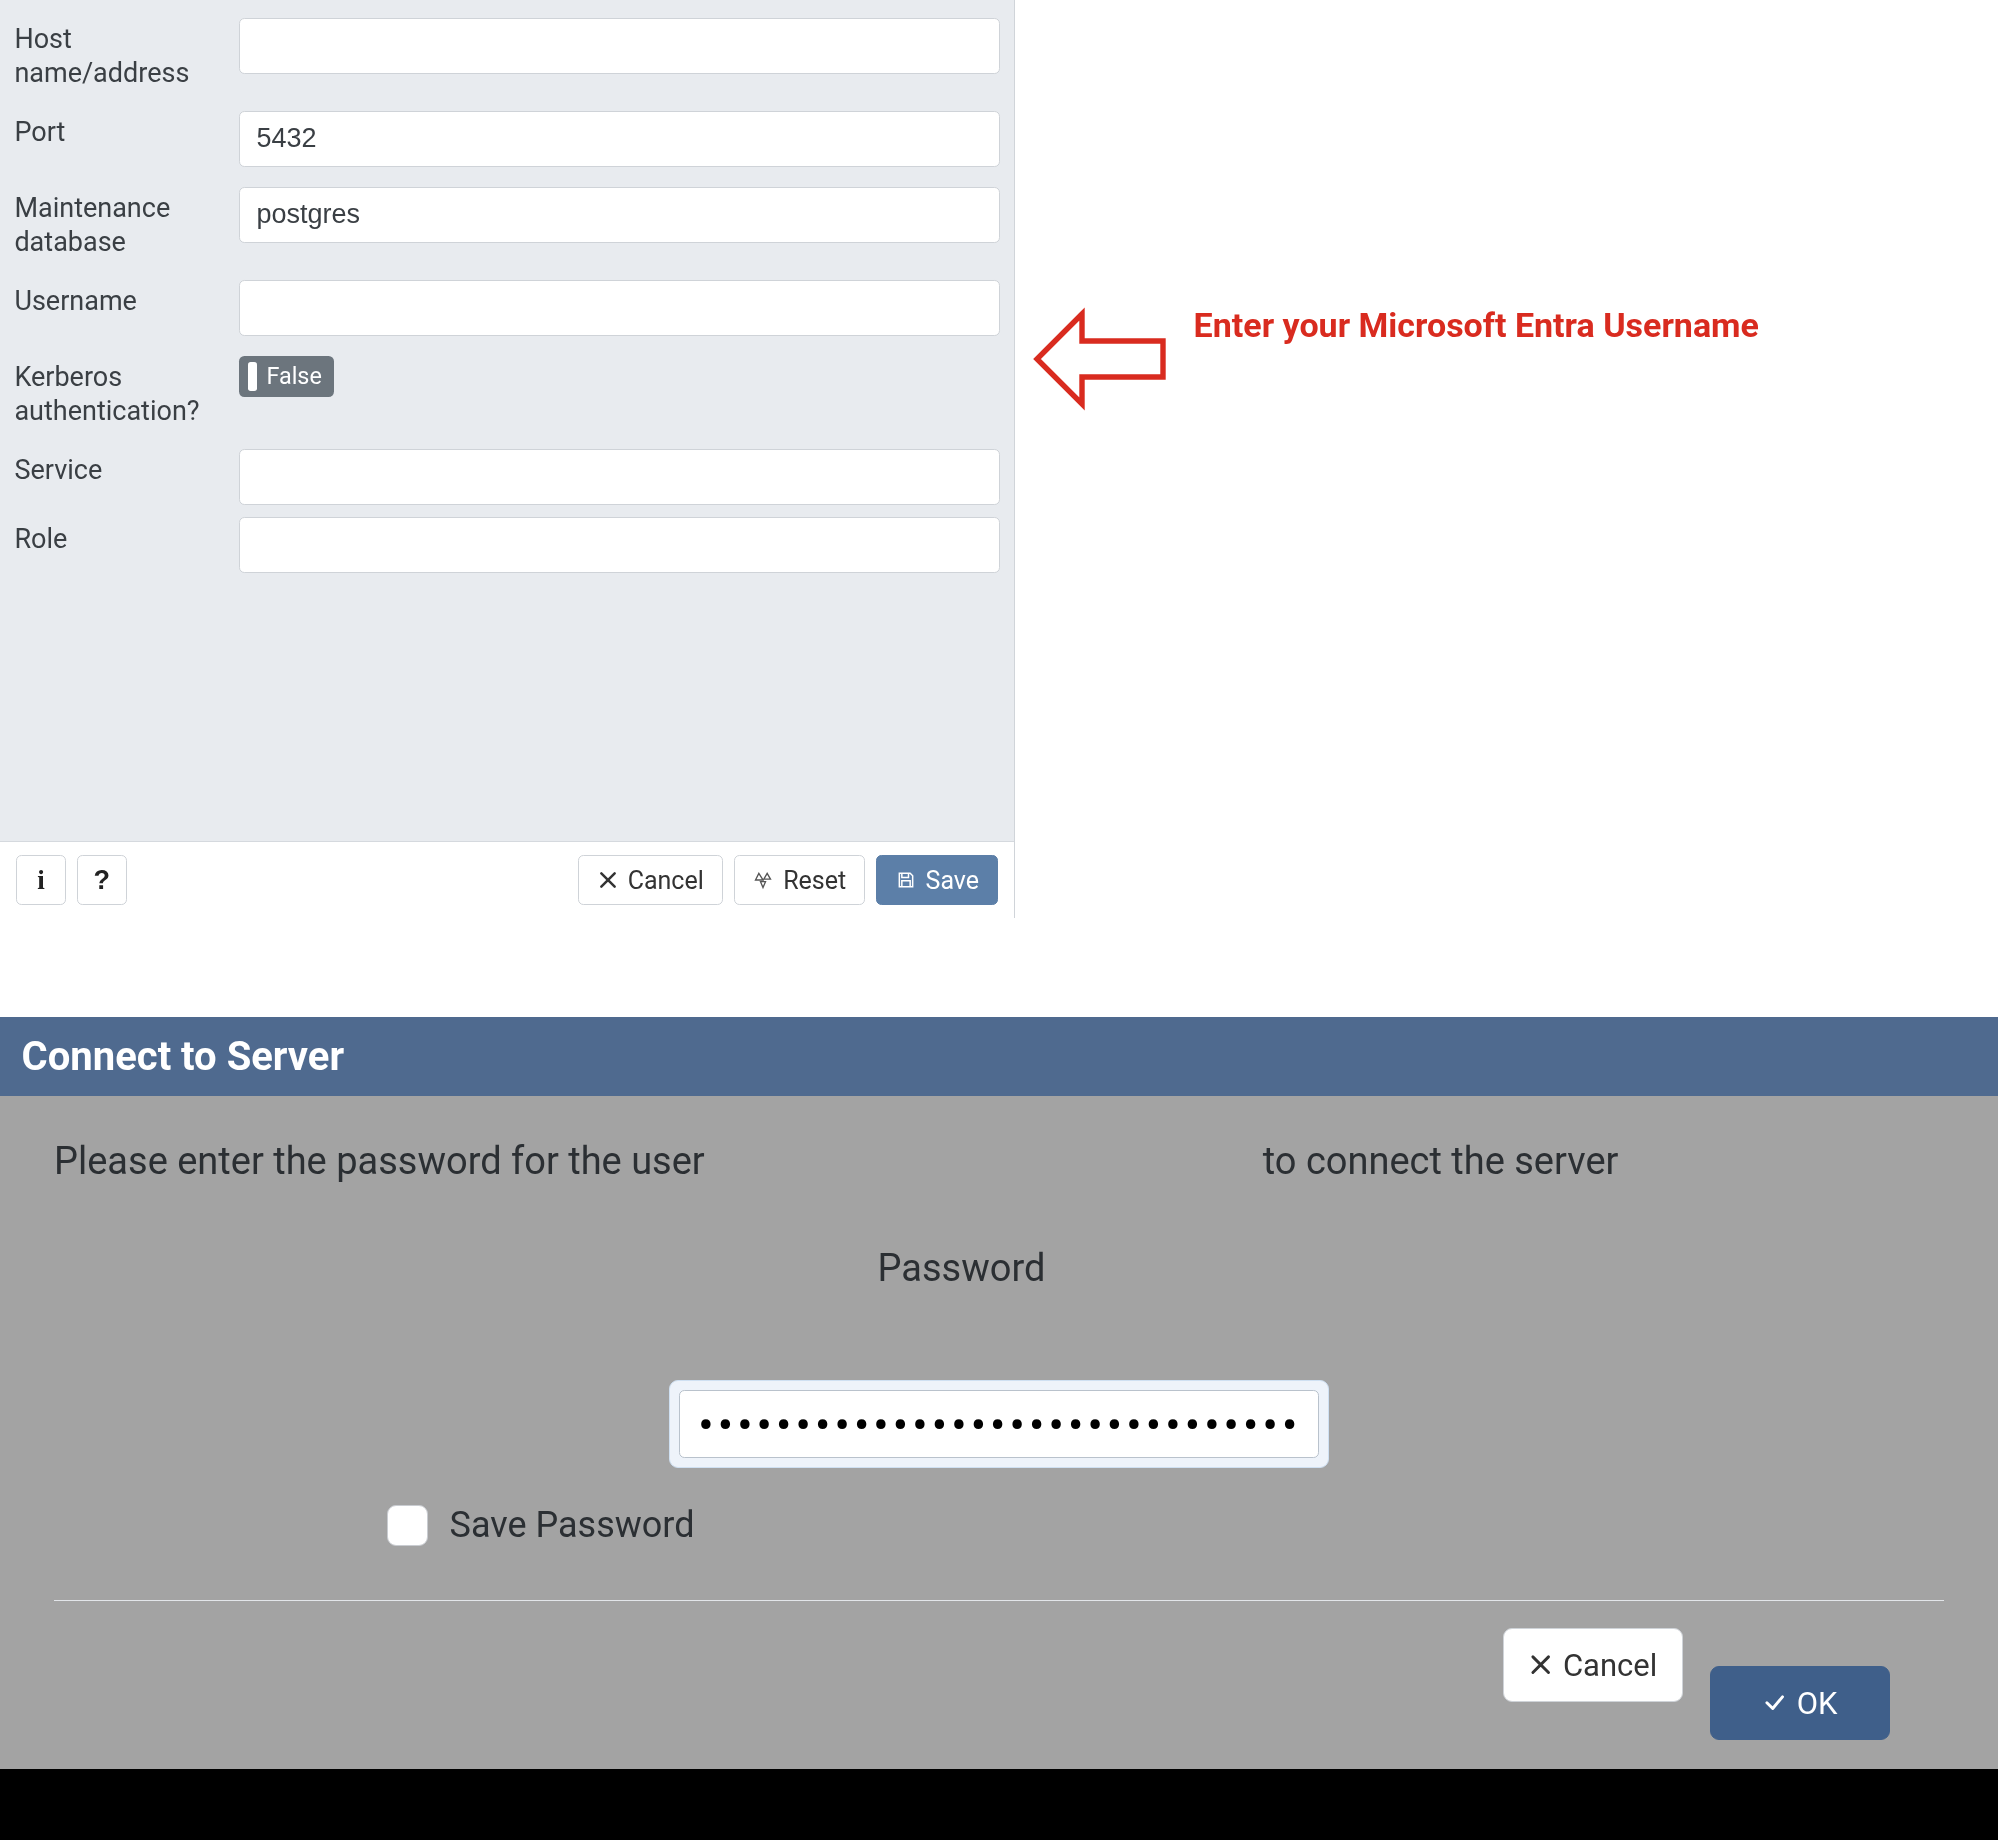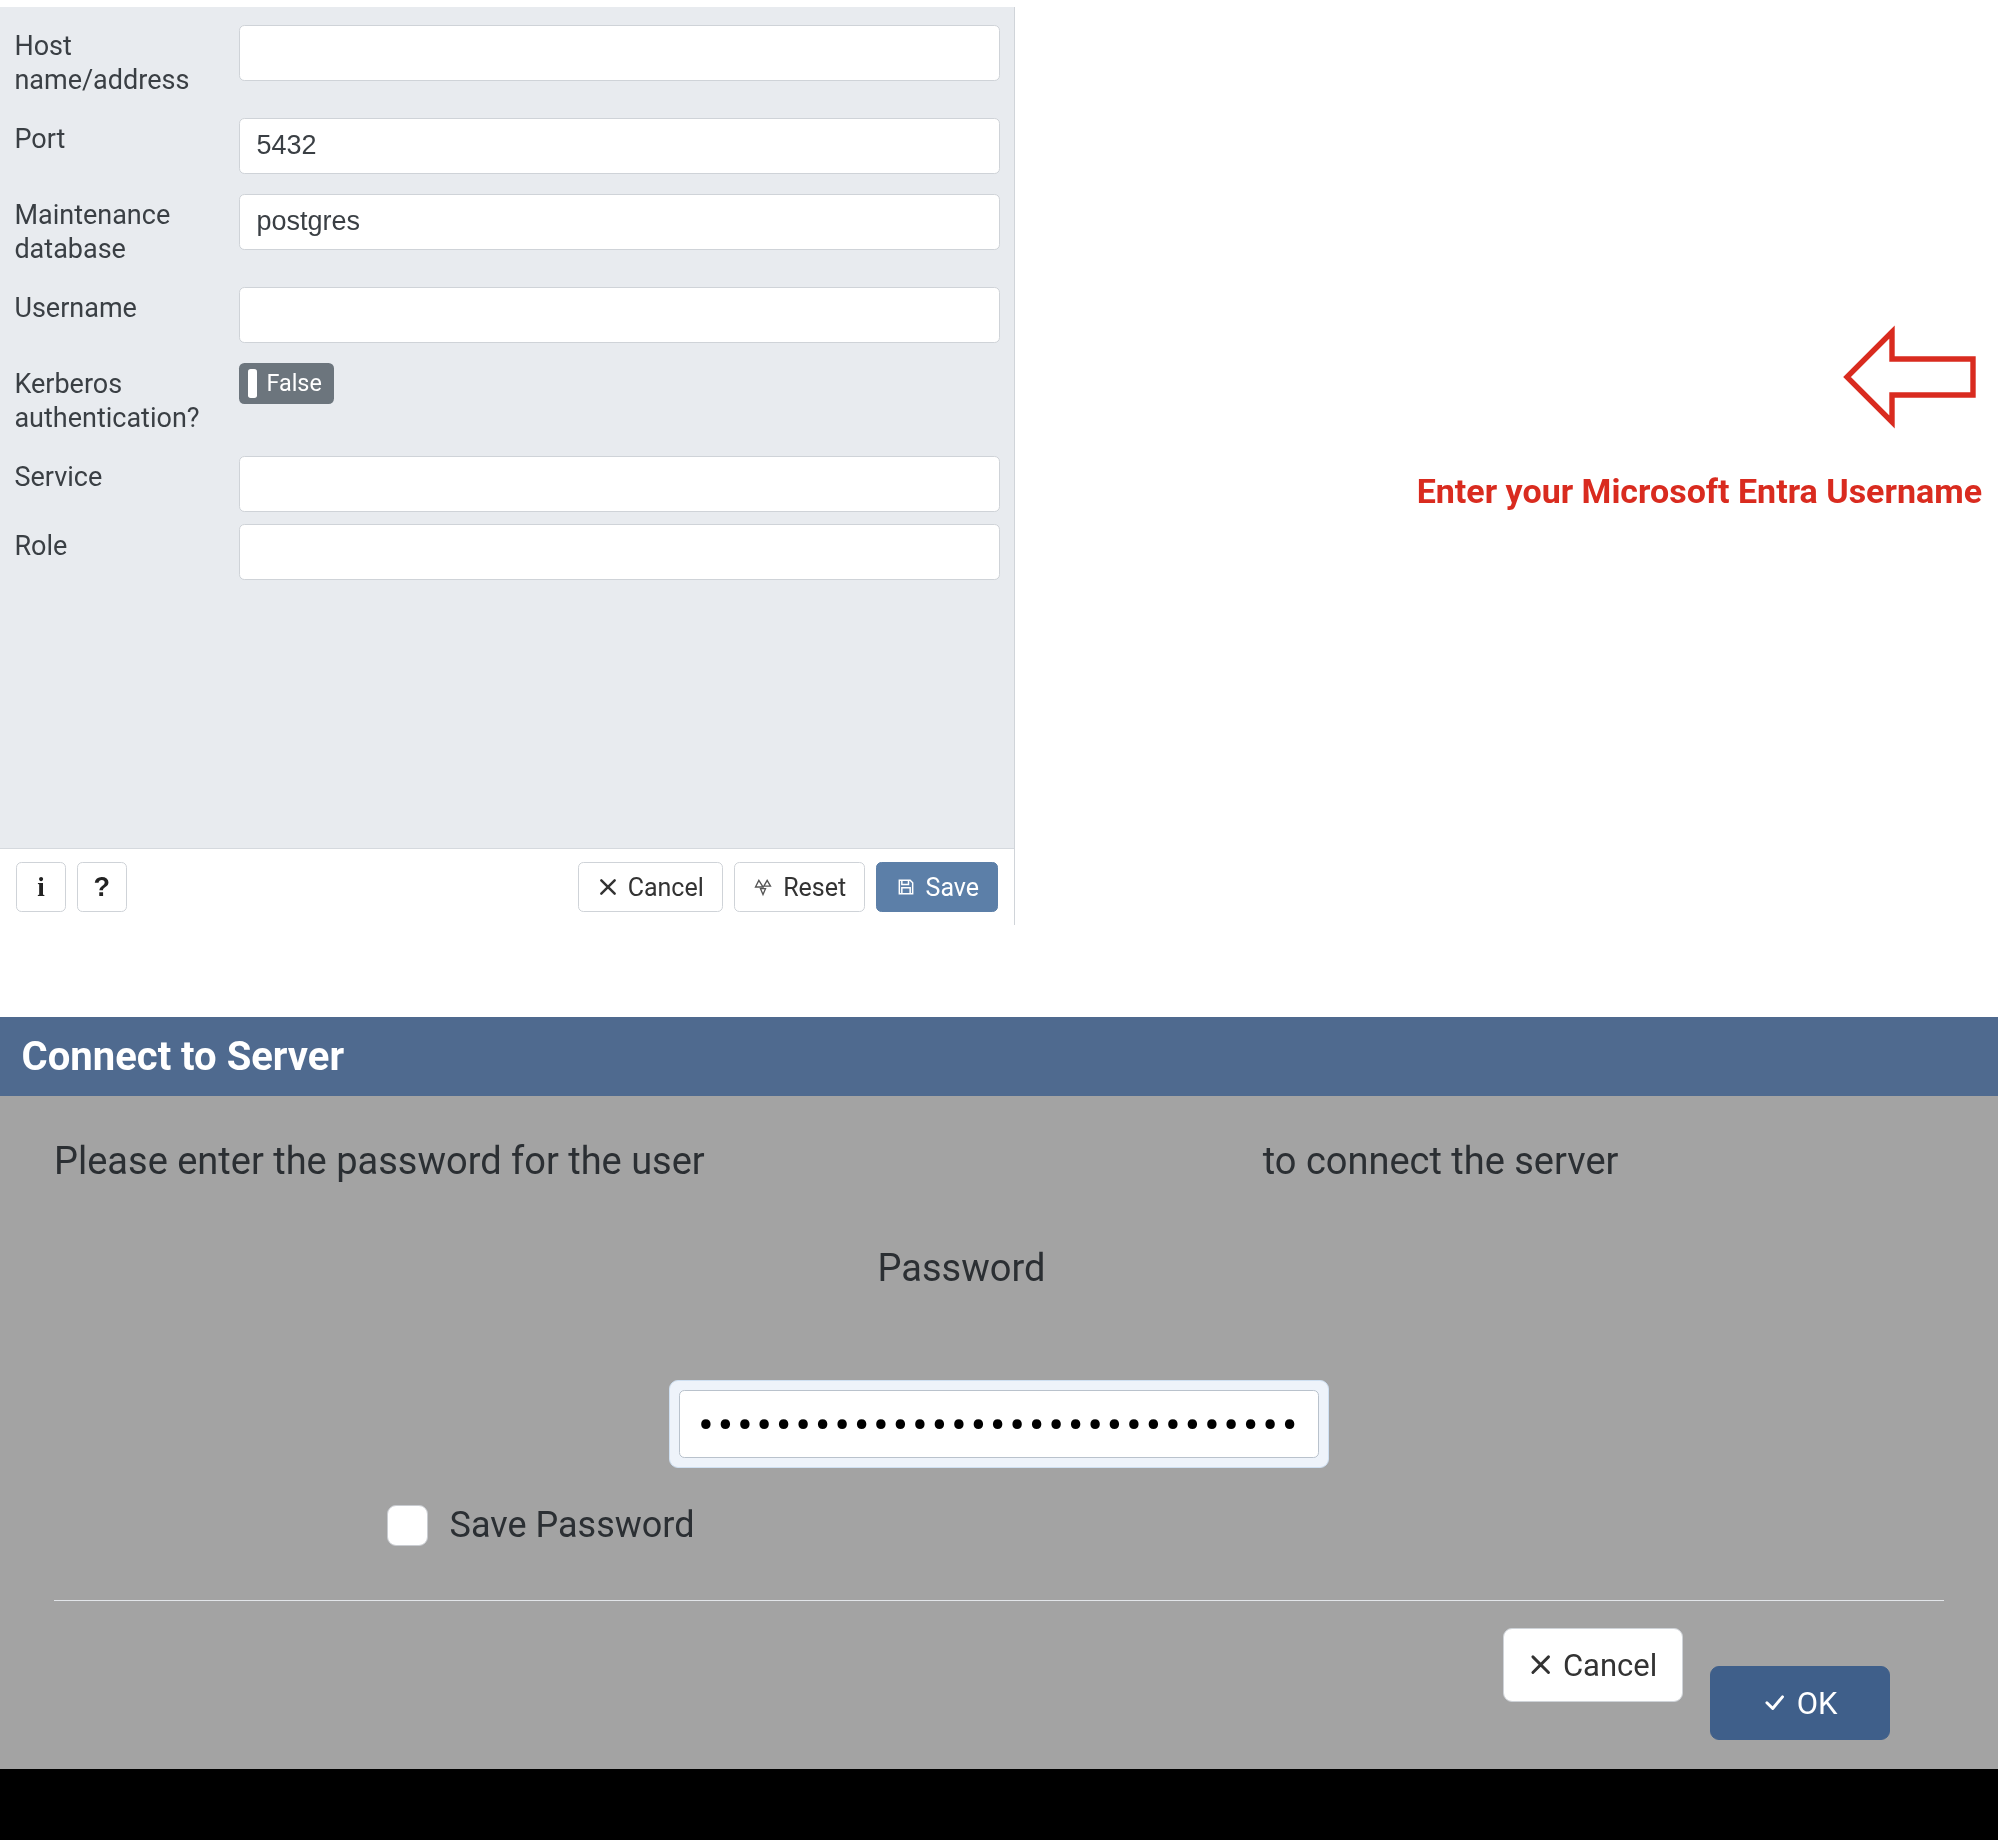--- a/index.html
+++ b/index.html
@@ -1,20 +1,20 @@
 <!DOCTYPE html>
 <html style="font-size:14.4px"><head>
 <meta charset="utf-8">
 <style>
   * { box-sizing: border-box; margin: 0; padding: 0; }
   html, body { width: 1998px; height: 1841px; font-family: -apple-system, BlinkMacSystemFont, "Segoe UI", Roboto, Arial, sans-serif; background:#fff; color:#212529; }
   .stage { width:1998px; height:1841px; position:relative; }
 
   
-  .form-panel { position:absolute; left:0; top:7px; width:1015px; height:918px; background:#e8ebef; border-right:1.8px solid #d0d4d9; }
+  .form-panel { position:absolute; left:0; top:0; width:1015px; height:918px; background:#e8ebef; border-right:1.8px solid #d0d4d9; }
   .form-body { padding:18px 14.4px 0 14.4px; }
   .form-row { display:flex; align-items:flex-start; margin-bottom:20px; }
   .form-row.tight { margin-bottom:12.6px; }
   .form-label { width:225px; flex:0 0 225px; font-size:27px; color:#3a3f44; line-height:1.25; padding-top:5.4px; }
   .form-control-wrap { flex:1; }
   .form-control {
     width:100%; height:56px; background:#fff; border:0.9px solid #cfd3d8; border-radius:5.4px;
     font-size:27px; padding:16px 16px; color:#3a3f44;
   }
   .toggle {
@@ -32,21 +32,21 @@
   }
   .spacer { flex:1; }
   .btn {
     height:50px; padding:0 18px; border:0.9px solid #cfd3d8; background:#fff; border-radius:5.4px;
     display:inline-flex; align-items:center; gap:9px; font-size:25px; color:#333; cursor:pointer;
   }
   .btn.primary { background:#5c7fa8; border-color:#5c7fa8; color:#fff; }
   .btn .ic { display:inline-flex; width:21.6px; height:21.6px; align-items:center; justify-content:center; }
 
   
-  .arrow-wrap { position:absolute; left:1028px; top:305px; width:954px; display:flex; align-items:flex-end; gap:21.6px;flex-direction:column; }
+  .arrow-wrap { position:absolute; left:1028px; top:305px; width:954px; display:flex; align-items:flex-start; gap:21.6px; }
   .arrow-svg { flex:0 0 144px; }
   .callout-text { font-size:34px; font-weight:700; color:#d92b1f; }
 
   
   .modal { position:absolute; left:0; top:1017px; width:1998px; }
   .modal-header {
     background:#4f6a8f; color:#fff; font-size:40px; font-weight:700;
     padding:16px 21.6px;
   }
   .modal-body { background:#a3a3a3; padding:43px 54px 36px 54px; }

